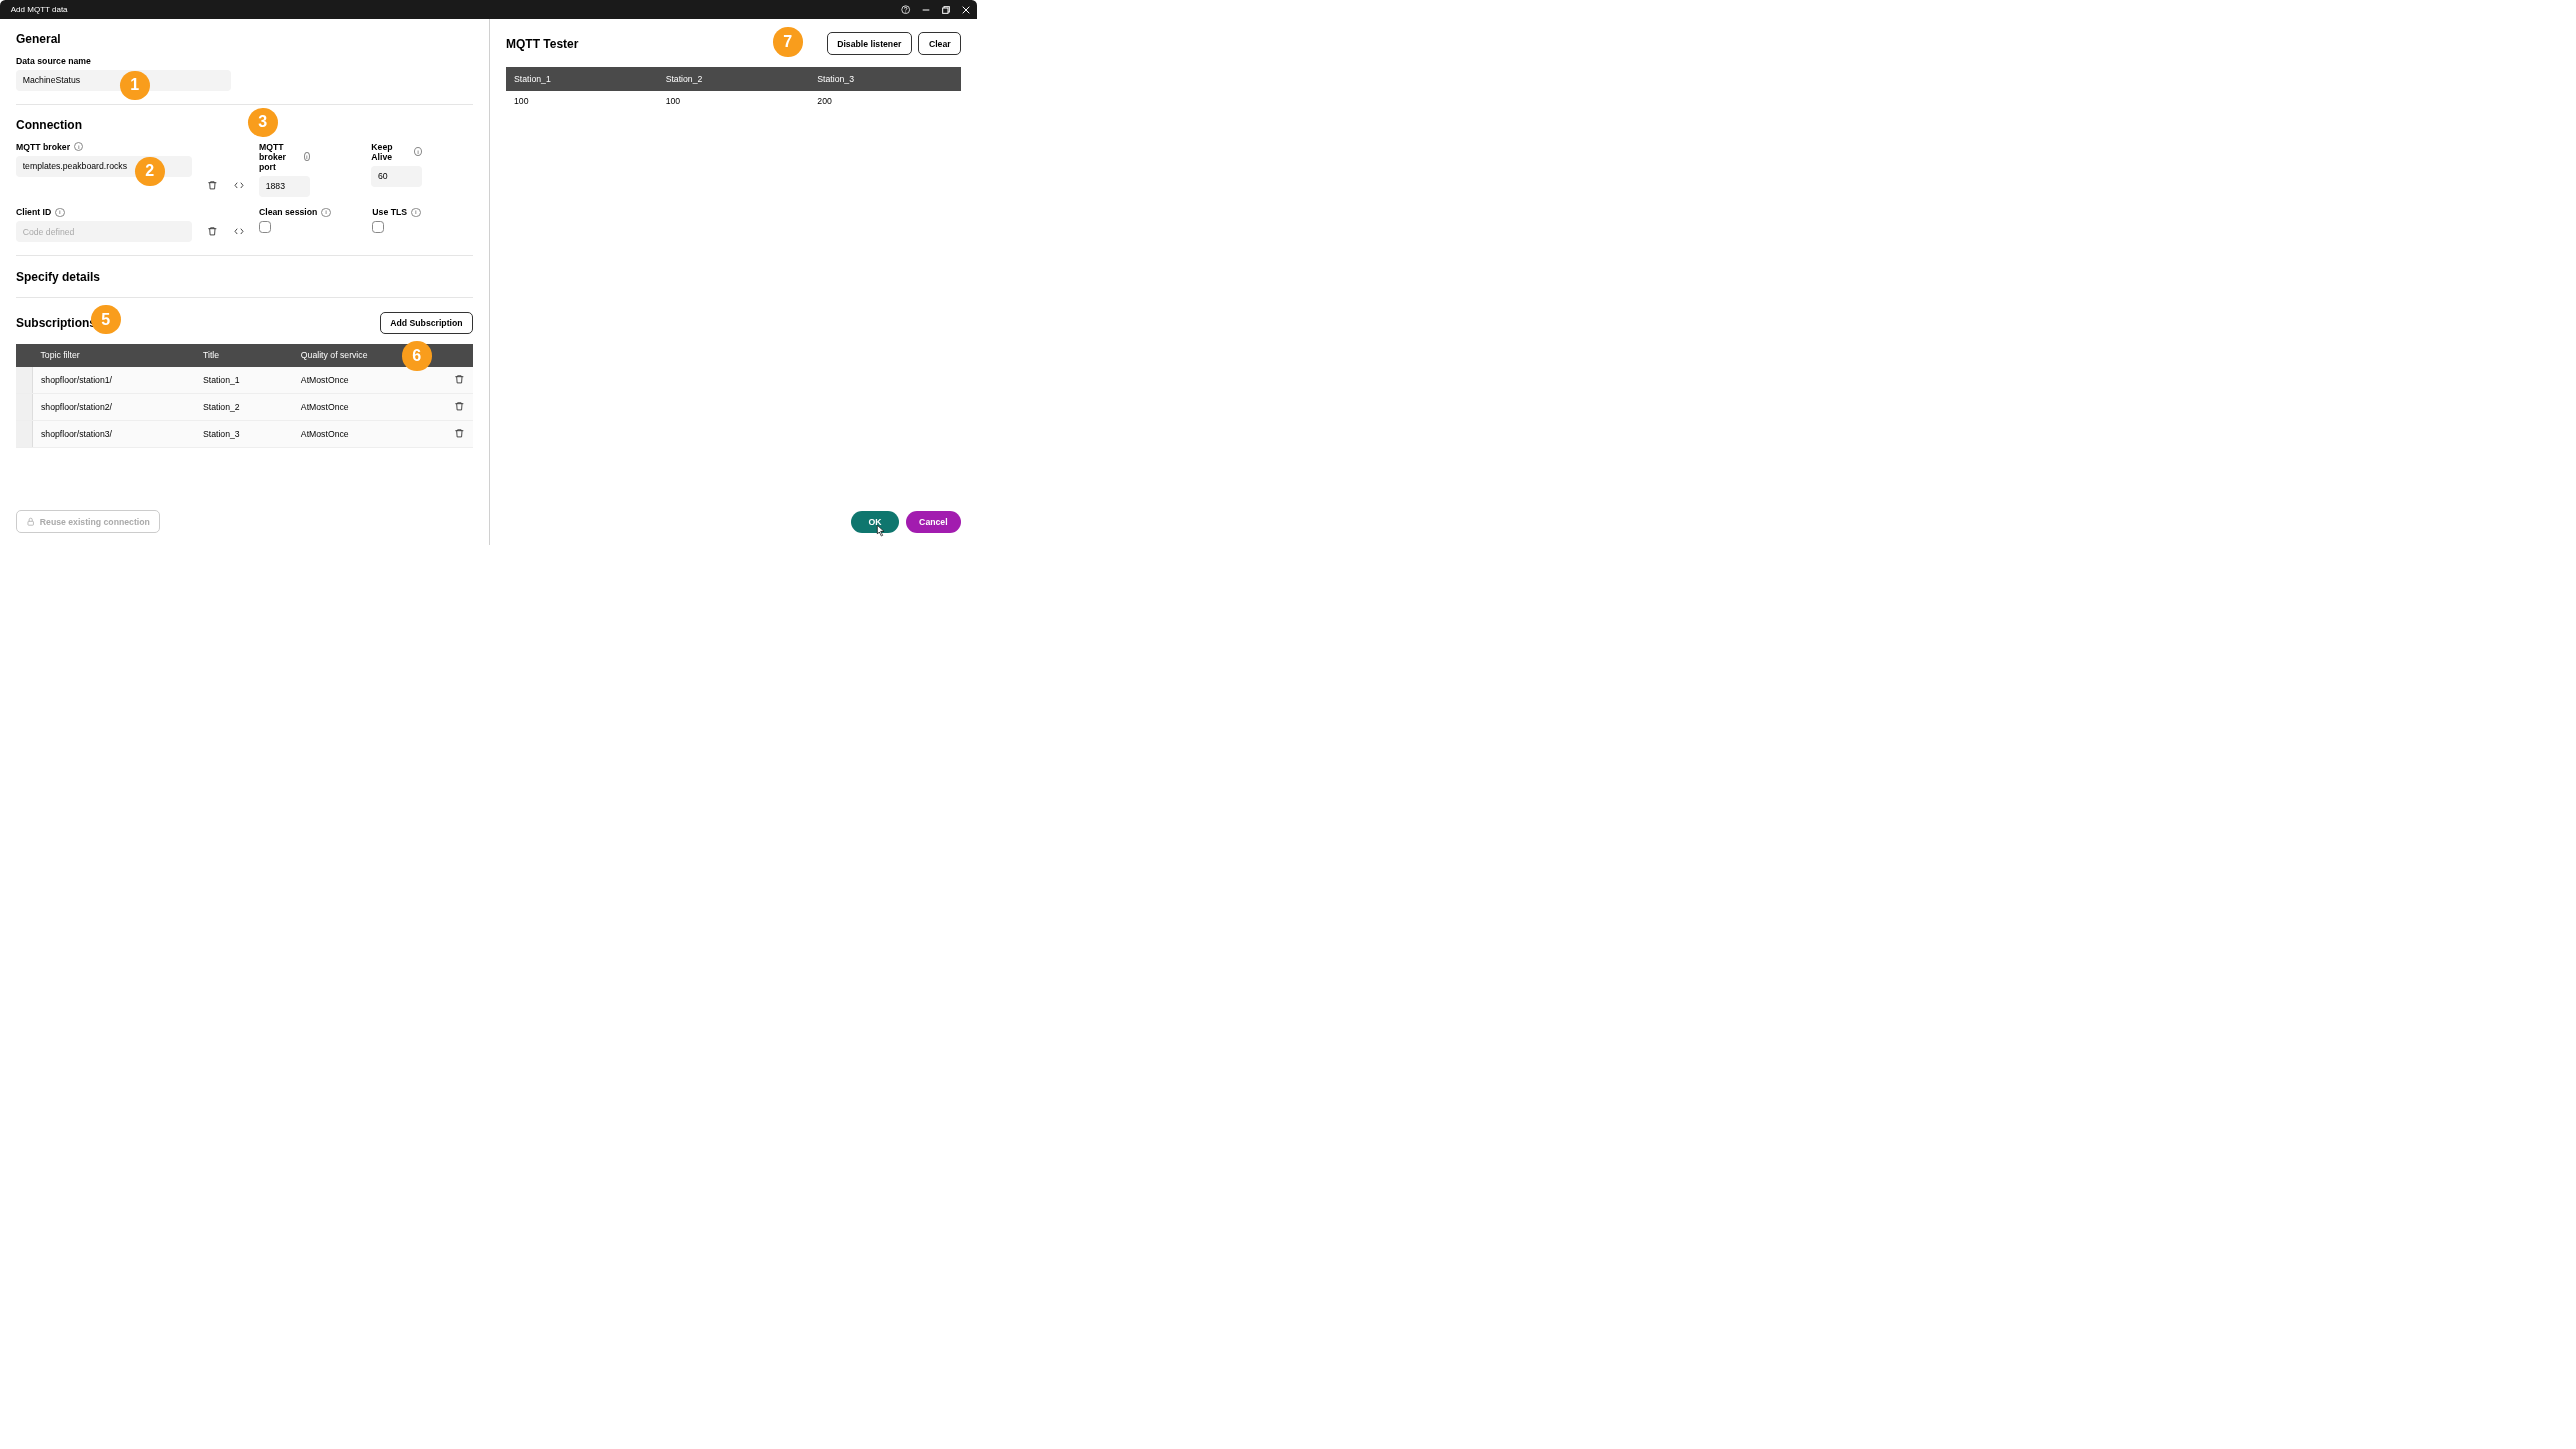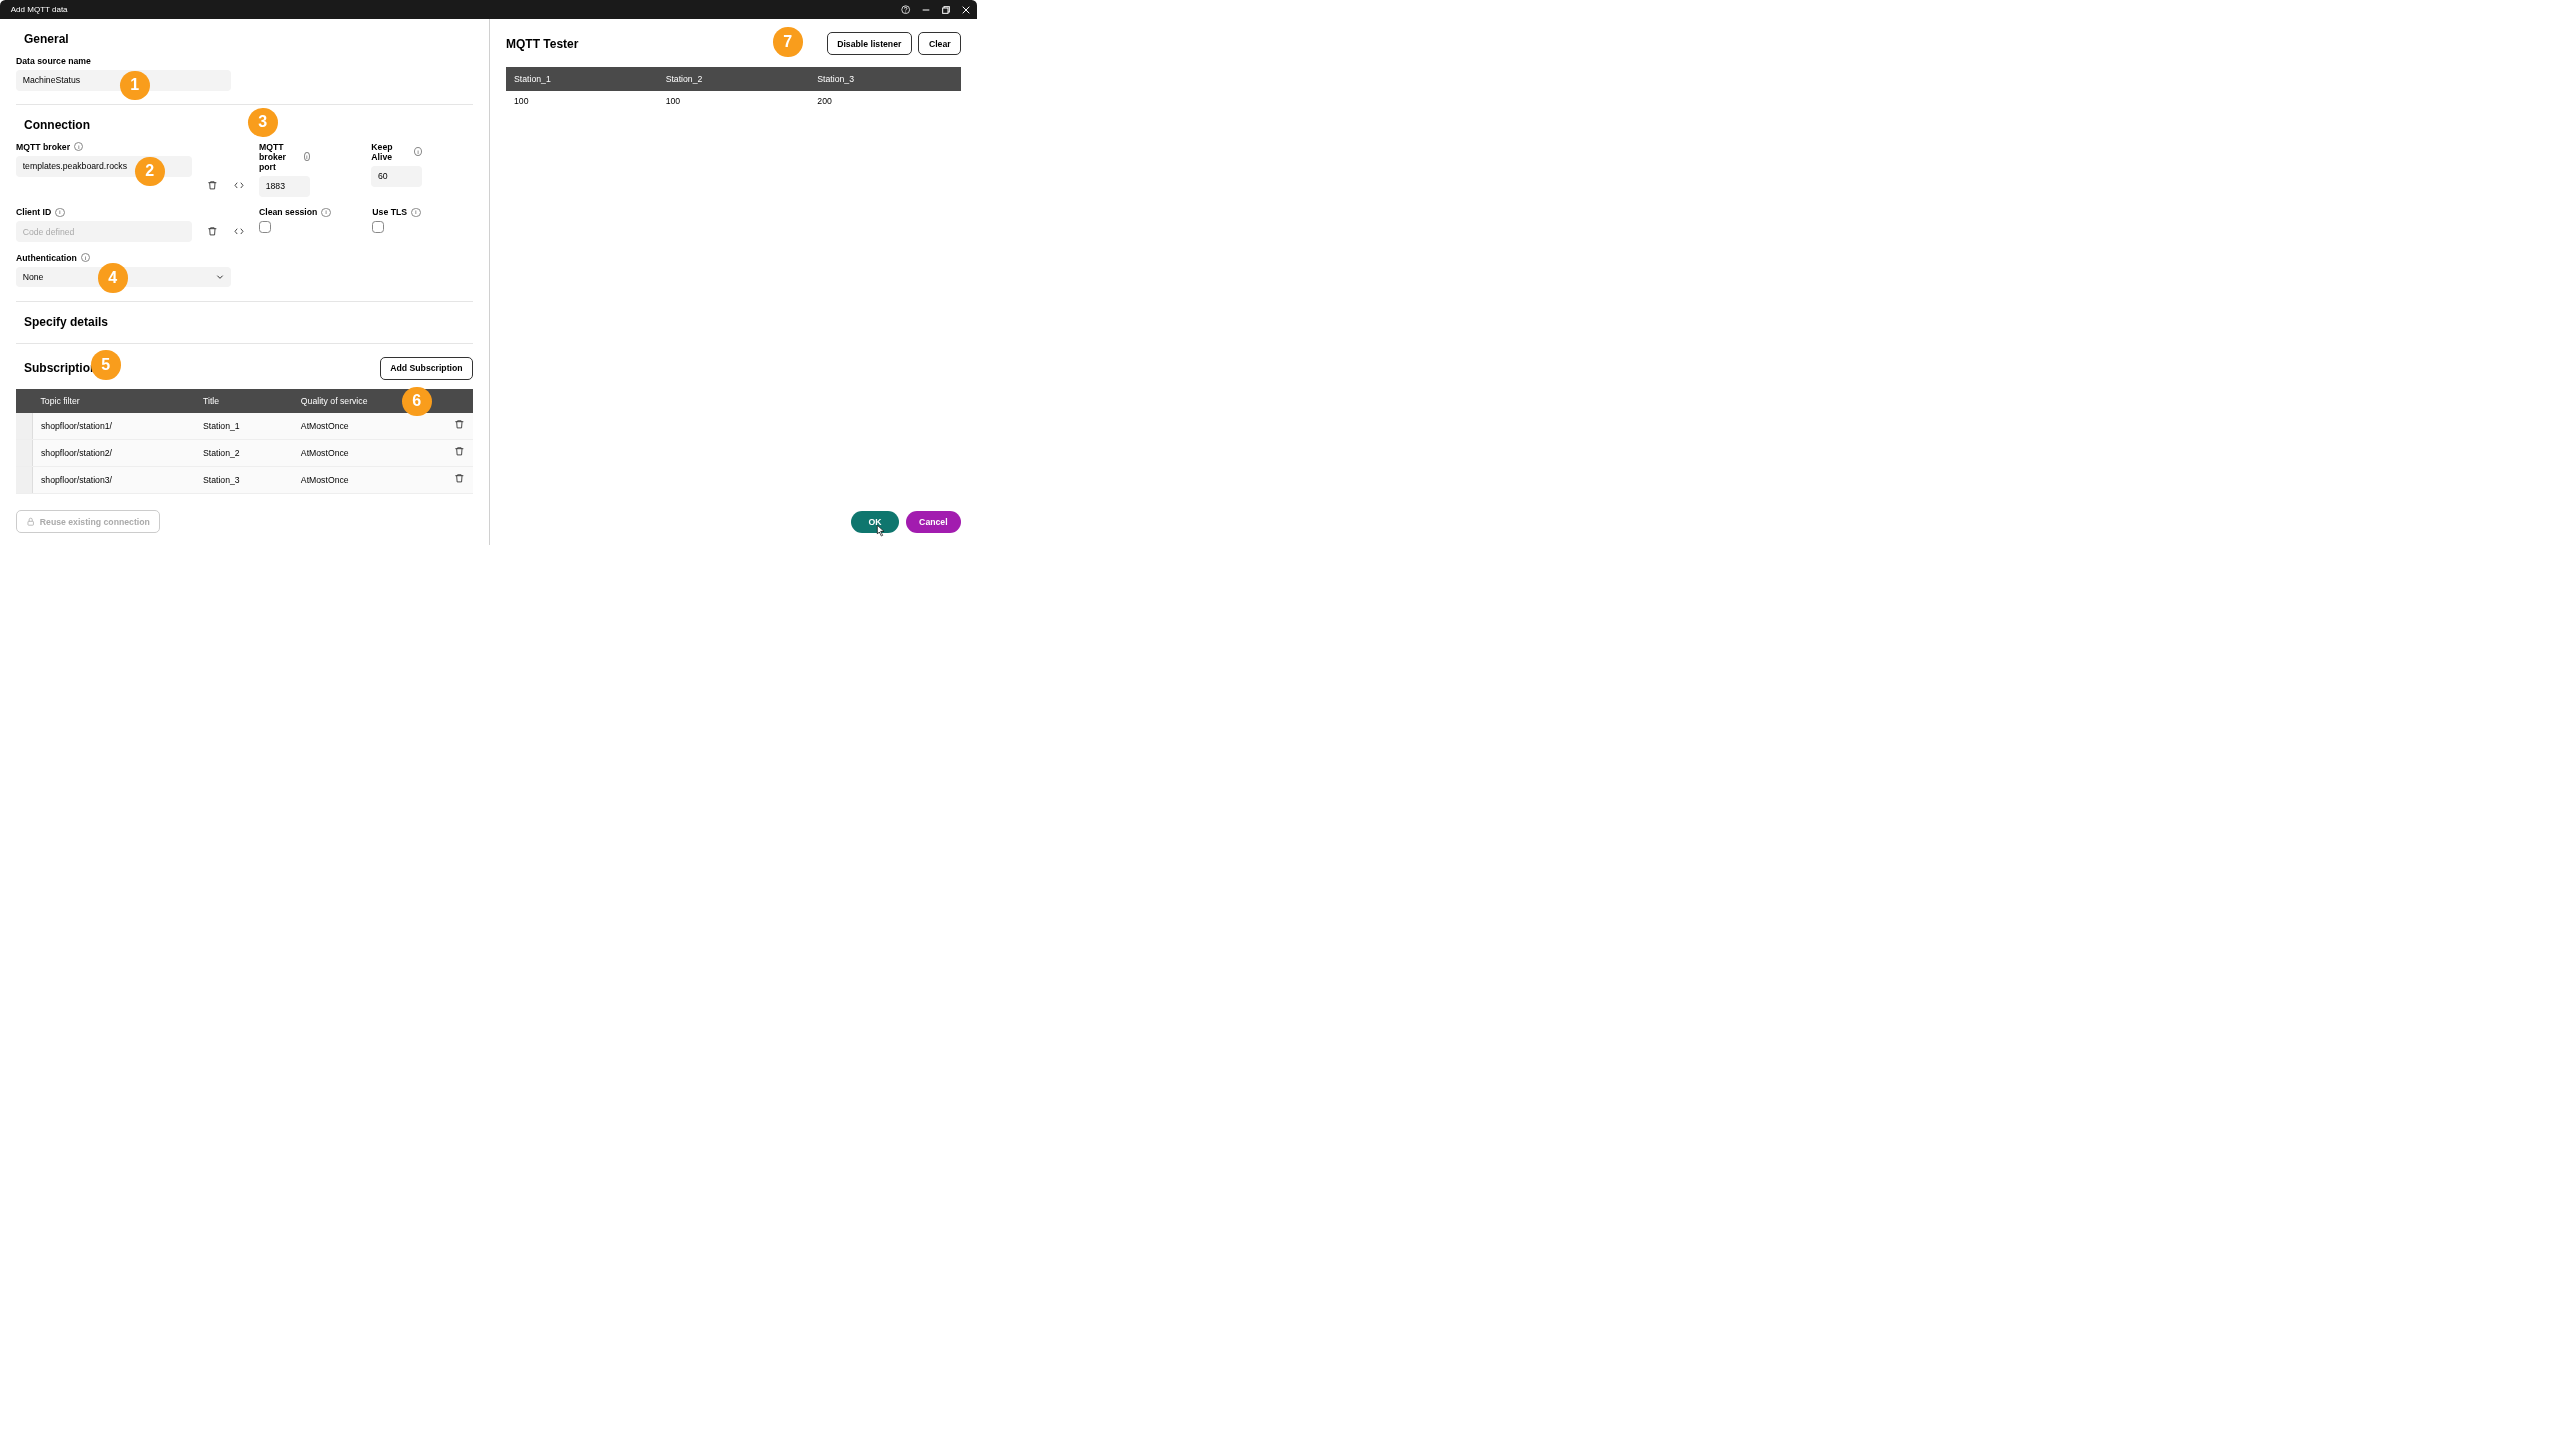--- a/index.html
+++ b/index.html
@@ -7,21 +7,21 @@
 
 .titlebar { background: #1a1a1a; color: #fff; height: 19px; display: flex; align-items: center; padding: 0 5.4px; }
 .titlebar-title { font-size: 8px; flex: 1; padding-left: 5.4px; }
 .titlebar-controls { display: flex; gap: 9.4px; align-items: center; }
 .titlebar-btn { width: 10.7px; height: 10.7px; display: flex; align-items: center; justify-content: center; cursor: pointer; }
 
 .main { display: flex; height: calc(100% - 19px); }
 .left-panel { width: 490px; padding: 13.4px 16px; overflow-y: auto; border-right: 0.7px solid #d0d0d0; position: relative; }
 .right-panel { flex: 1; padding: 13.4px 16px; display: flex; flex-direction: column; position: relative; }
 
-.section-title { font-size: 12px; font-weight: 700; margin-bottom: 9.4px; margin-left: 8px; }
+.section-title { font-size: 12px; font-weight: 700; margin-bottom: 9.4px; }
 .field-label { font-size: 8.7px; font-weight: 600; margin-bottom: 4px; display: flex; align-items: center; gap: 4px; }
 .info-icon { width: 9.4px; height: 9.4px; border: 0.7px solid #888; border-radius: 50%; display: inline-flex; align-items: center; justify-content: center; font-size: 6px; color: #888; }
 
 .input { background: #f3f3f3; border: none; border-radius: 4px; padding: 5.4px 6.7px; font-size: 8.7px; width: 100%; }
 .input::placeholder { color: #aaa; }
 .select { background: #f3f3f3; border: none; border-radius: 4px; padding: 5.4px 6.7px; font-size: 8.7px; width: 100%; display: flex; align-items: center; justify-content: space-between; cursor: pointer; }
 .checkbox { width: 12px; height: 12px; border: 1px solid #888; border-radius: 3.4px; cursor: pointer; }
 
 .divider { border: none; border-top: 0.7px solid #e5e5e5; margin: 13.4px 0; }
 
@@ -175,35 +175,20 @@
       </div>
       <div class="col" style="width:81px; margin-left:19px;">
         <div class="field-label">
           <span>Use TLS</span>
           <span class="info-icon">i</span>
         </div>
         <div class="checkbox"></div>
       </div>
     </div>
 
-    <div class="row">
-      <div class="col" style="width:215px; position:relative;">
-        <div class="field-label">
-          <span>Authentication</span>
-          <span class="info-icon">i</span>
-        </div>
-        <div class="select">
-          <span>None</span>
-          <svg width="8" height="8" viewBox="0 0 12 12">
-              <path d="M2 4l4 4 4-4" fill="none" stroke="#333" stroke-width="1.5"></path>
-            </svg>
-        </div>
-        <div class="badge" style="left:82px; top:10.7px;">4</div>
-      </div>
-    </div>
 
     <hr class="divider">
 
     <div class="section-title">Specify details</div>
 
     <hr class="divider">
 
     <div style="display:flex; align-items:center; margin-bottom:9.4px; position:relative;">
       <div class="section-title" style="margin-bottom:0;">Subscriptions</div>
       <div class="badge" style="left:75px; top:-6.7px;">5</div>

